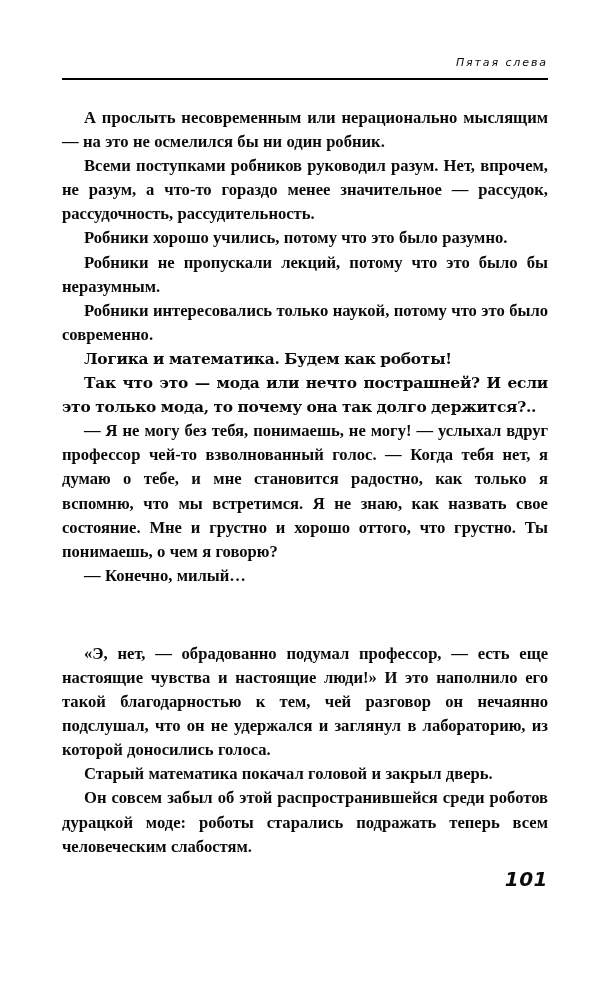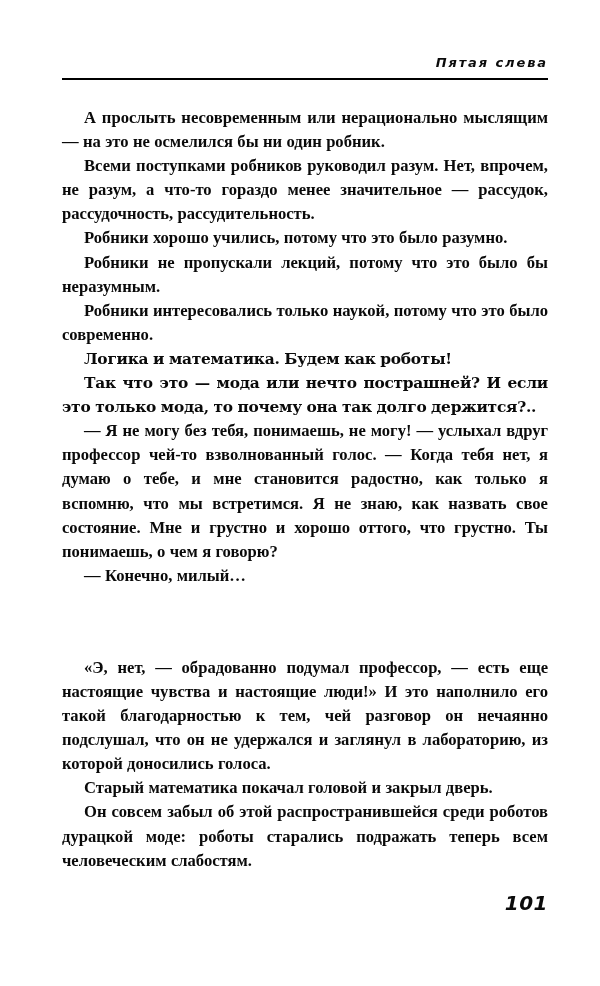--- a/index.html
+++ b/index.html
@@ -27,22 +27,22 @@
     right: 52px;
     top: 56px;
     height: 22px;
   }
 
   .running-head-title {
     display: block;
     text-align: right;
     font-family: "DejaVu Sans", sans-serif;
     font-style: italic;
-    font-weight: bold;
-    font-size: 13px;
+    font-weight: normal;
+    font-size: 11px;
     letter-spacing: 1.9px;
     color: #0b0b0b;
     line-height: 14px;
   }
 
   .head-rule {
     position: absolute;
     left: 62px;
     width: 486px;
     top: 78px;
@@ -80,29 +80,29 @@
   
   p.alt {
     font-family: "DejaVu Serif", "Liberation Serif", serif;
     font-size: 15.4px;
     letter-spacing: -0.25px;
     word-spacing: -0.4px;
   }
 
   
   p.gap-after {
-    margin-bottom: 68px;
+    margin-bottom: 54px;
   }
 
   
   .folio {
     position: absolute;
     left: 62px;
     width: 486px;
-    top: 891px;
+    top: 867px;
     text-align: right;
     font-family: "DejaVu Sans", sans-serif;
     font-style: italic;
     font-weight: bold;
     font-size: 20px;
     letter-spacing: 0.5px;
     color: #0b0b0b;
     line-height: 24px;
   }
 </style>

